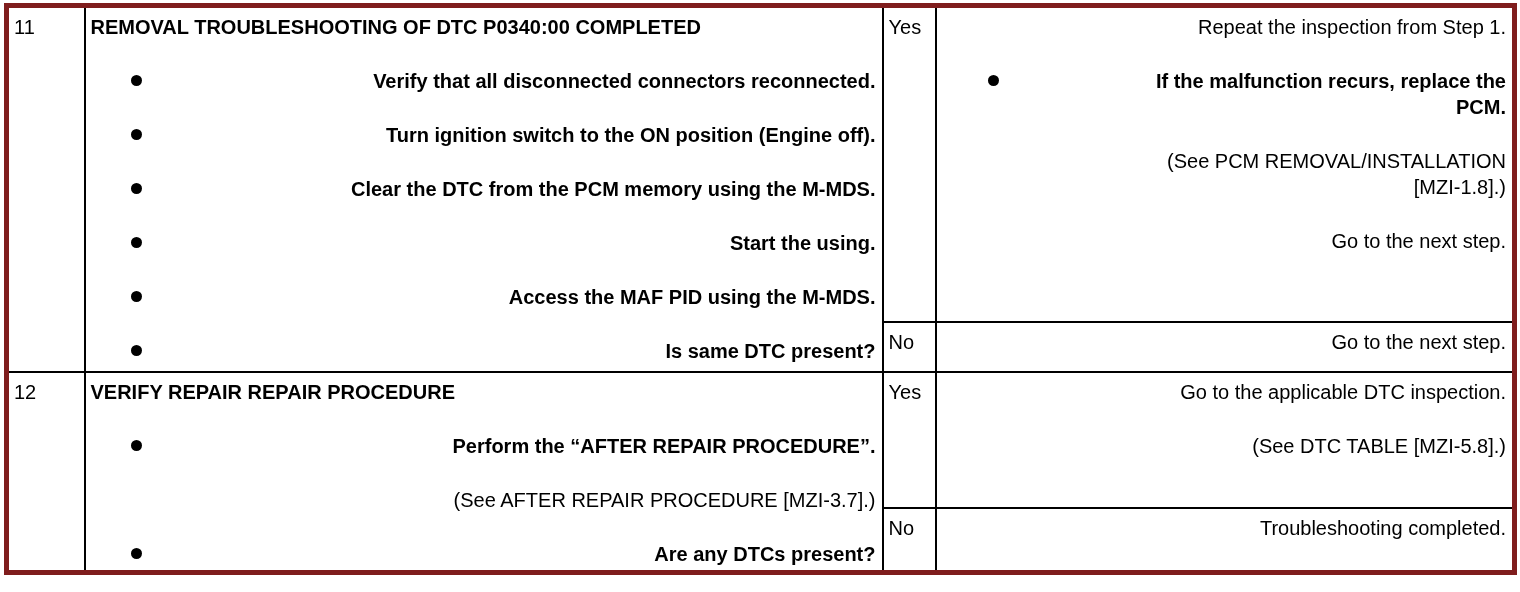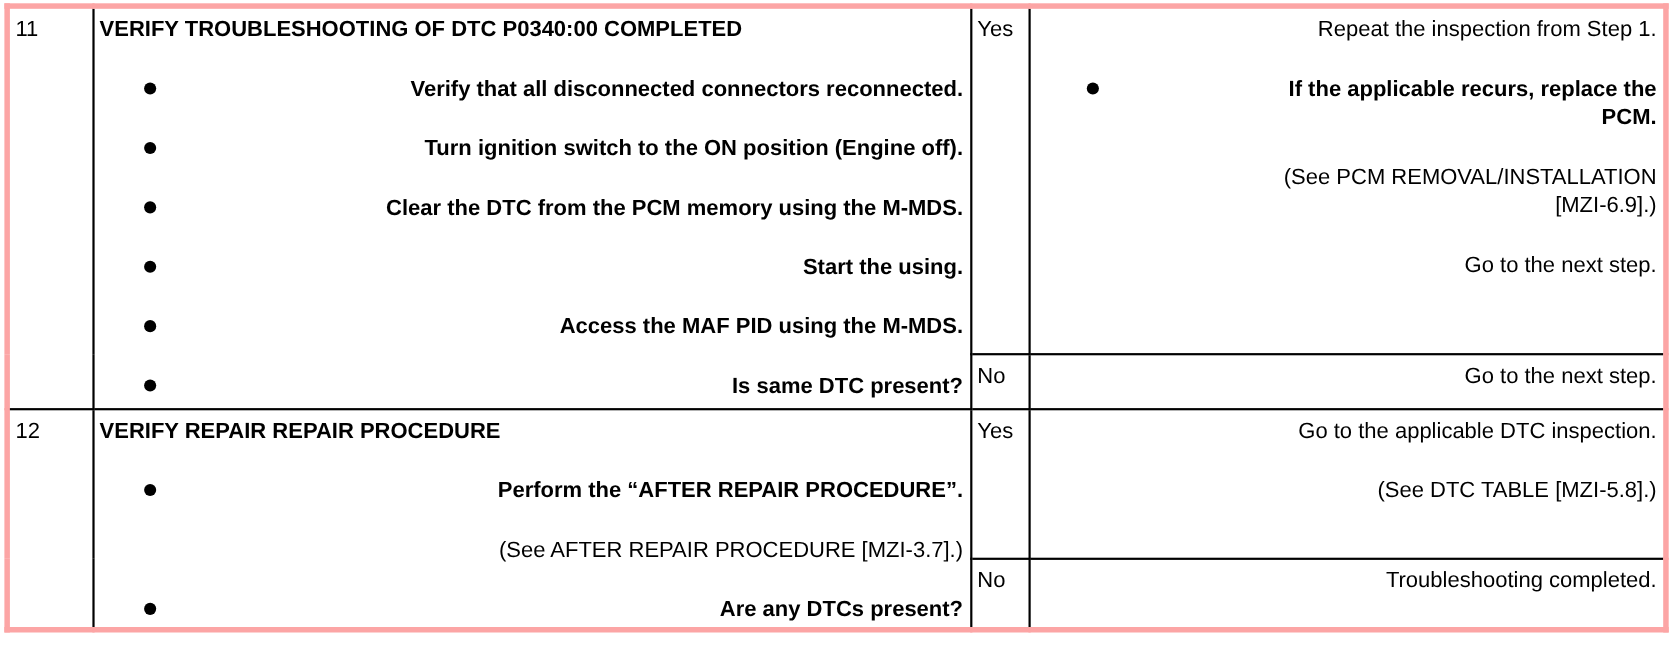--- a/index.html
+++ b/index.html
@@ -13,21 +13,21 @@
     line-height: 26px;
     color: #000000;
     overflow: hidden;
     box-sizing: border-box;
   }
   table.ts-table {
     border-collapse: collapse;
     table-layout: fixed;
     width: 1508px;
     margin: 3px 8px 4px 4px;
-    border: 5px solid #fca5a5;
+    border: 5px solid #7f1d1d;
   }
   table.ts-table td {
     border: 2px solid #000000;
     vertical-align: top;
     padding: 6px 6px 2px 5px;
     background: #ffffff;
     box-sizing: border-box;
   }
   td.step-cell   { padding-left: 6px; }
   td.action-cell { padding-left: 5px; padding-right: 10px; }
@@ -74,37 +74,37 @@
       <col style="width:53px">
       <col style="width:579px">
     </colgroup>
     <tbody>
 
       <tr style="height:316px;">
         <td class="step-cell" rowspan="2">
           <div class="txt">11</div>
         </td>
         <td class="action-cell" rowspan="2">
-          <div class="title txt">VERIFY TROUBLESHOOTING OF DTC P0340:00 COMPLETED</div>
+          <div class="title txt">REMOVAL TROUBLESHOOTING OF DTC P0340:00 COMPLETED</div>
           <div class="block b-item txt">Verify that all disconnected connectors reconnected.</div>
           <div class="block b-item txt">Turn ignition switch to the ON position (Engine off).</div>
           <div class="block b-item txt">Clear the DTC from the PCM memory using the M-MDS.</div>
           <div class="block b-item txt">Start the using.</div>
           <div class="block b-item txt">Access the MAF PID using the M-MDS.</div>
           <div class="block b-item txt">Is same DTC present?</div>
         </td>
         <td class="yesno-cell">
           <div class="txt">Yes</div>
         </td>
         <td class="result-cell">
           <div class="block txt">Repeat the inspection from Step 1.</div>
-          <div class="block b-item txt">If the applicable recurs, replace the
+          <div class="block b-item txt">If the malfunction recurs, replace the
 PCM.</div>
           <div class="block indent txt">(See PCM REMOVAL/INSTALLATION
-[MZI-6.9].)</div>
+[MZI-1.8].)</div>
           <div class="block txt">Go to the next step.</div>
         </td>
       </tr>
 
       <tr style="height:50px;">
         <td class="yesno-cell">
           <div class="txt">No</div>
         </td>
         <td class="result-cell">
           <div class="block txt">Go to the next step.</div>

